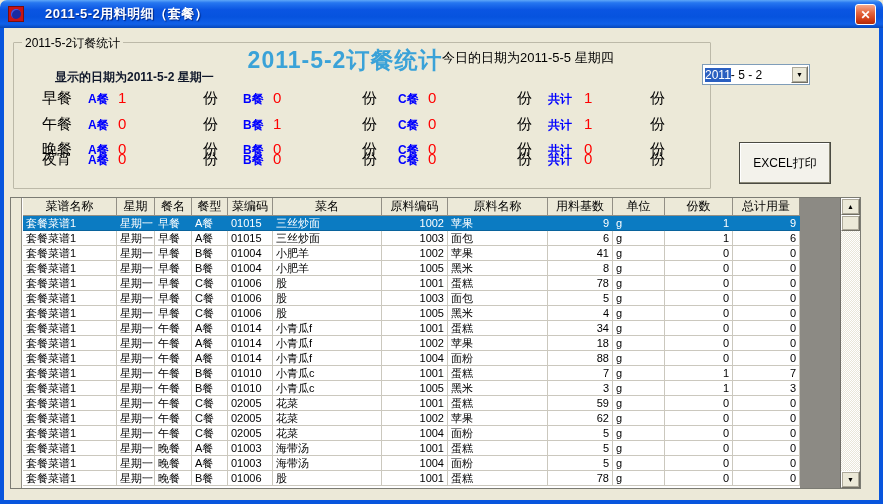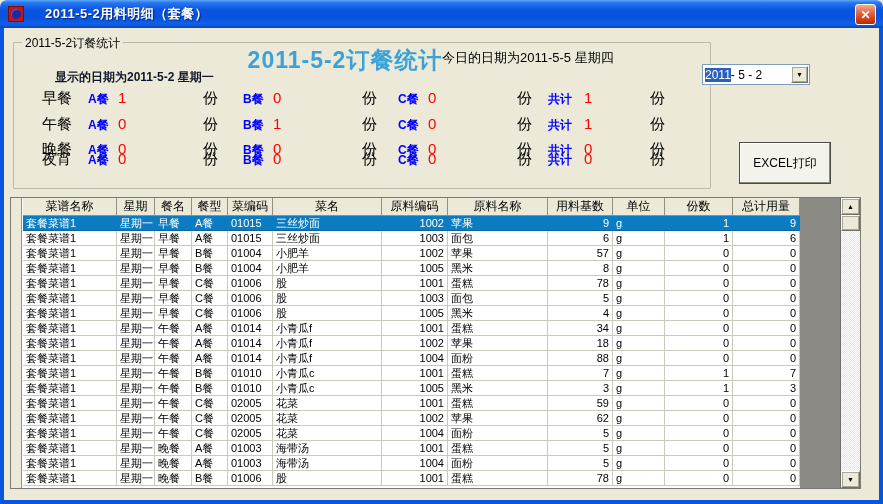--- a/index.html
+++ b/index.html
@@ -283,21 +283,21 @@
           </div>
           <div class="grid-row">
             <div class="cell c0">套餐菜谱1</div>
             <div class="cell c1">星期一</div>
             <div class="cell c2">早餐</div>
             <div class="cell c3">B餐</div>
             <div class="cell c4">01004</div>
             <div class="cell c5">小肥羊</div>
             <div class="cell c6">1002</div>
             <div class="cell c7">苹果</div>
-            <div class="cell c8">57</div>
+            <div class="cell c8">41</div>
             <div class="cell c9">g</div>
             <div class="cell c10">0</div>
             <div class="cell c11">0</div>
           </div>
           <div class="grid-row">
             <div class="cell c0">套餐菜谱1</div>
             <div class="cell c1">星期一</div>
             <div class="cell c2">早餐</div>
             <div class="cell c3">B餐</div>
             <div class="cell c4">01004</div>

